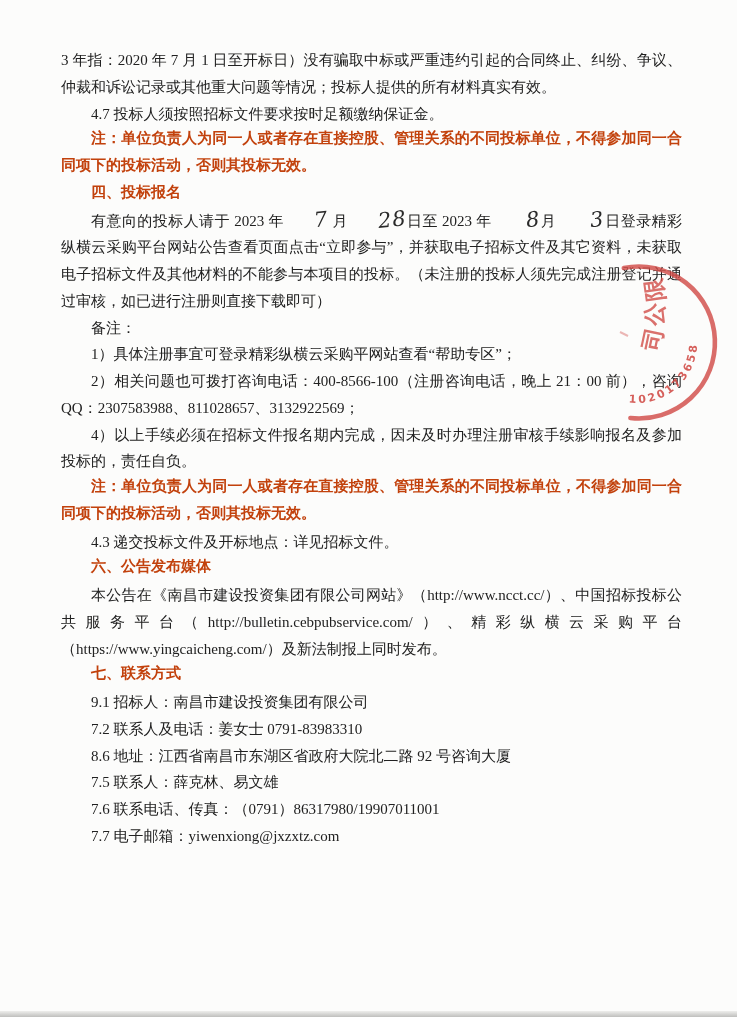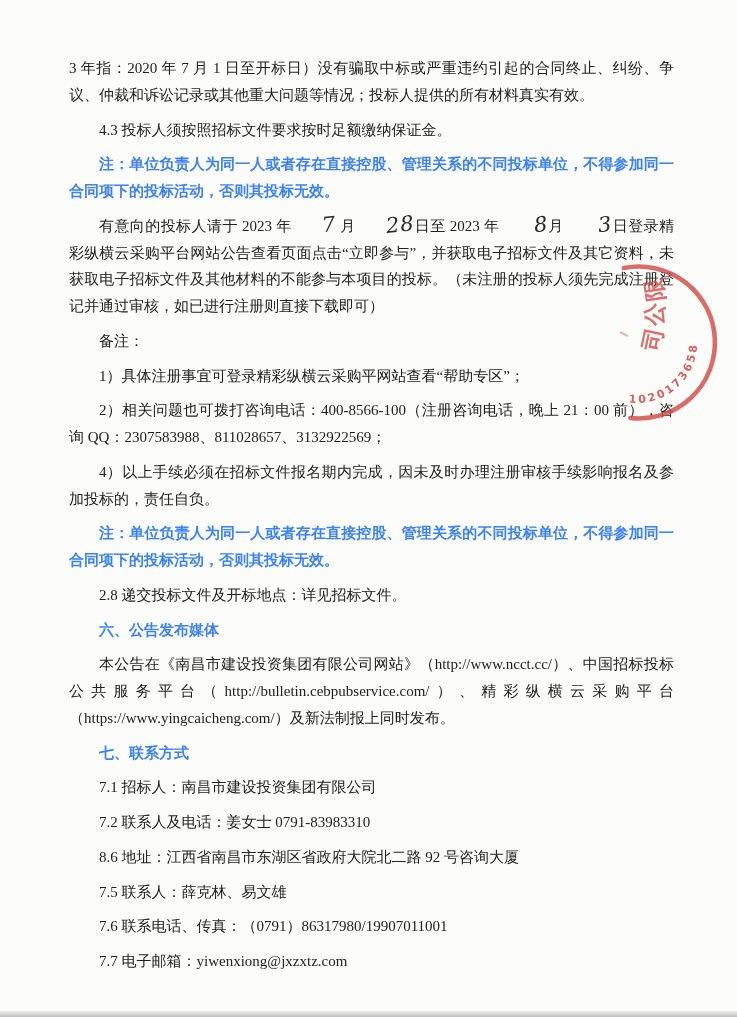--- a/index.html
+++ b/index.html
@@ -9,25 +9,25 @@
     background: #fcfcfb;
     font-family: "Liberation Serif", serif;
     color: #212121;
   }
   .page { position: absolute; inset: 0; }
   .doc {
     position: absolute; left: 61px; top: 47px; width: 621px;
     font-size: 15px; line-height: 26.75px;
     text-align: justify;
   }
-  .doc p { margin: 8px; text-indent: 2em; }
+  .doc p { margin: 0; text-indent: 2em; }
   .doc p.cont { text-indent: 0; }
   .doc p.h, .doc p.note {
-    font-family: Liberation Sans, sans-serif;
-    font-weight: 700; color: #3b82f6;
+    font-family: Liberation Mono, monospace;
+    font-weight: 700; color: #c2410c;
   }
   .doc p.h { text-align: left; }
   .hw {
     font-family: "DejaVu Serif", serif;
     font-style: italic; font-weight: 400;
     font-size: 21px; line-height: 1;
     display: inline-block; transform: rotate(-6deg);
     vertical-align: -2px; letter-spacing: 1px; color: #2a2a2a;
   }
   .stamp {
@@ -39,37 +39,38 @@
     background: linear-gradient(#eeeeec, #bfbfbd);
   }
 </style>
 </head>
 <body>
 
 <div class="page">
   <div class="doc">
 
     <p class="cont">3 年指：2020 年 7 月 1 日至开标日）没有骗取中标或严重违约引起的合同终止、纠纷、争议、仲裁和诉讼记录或其他重大问题等情况；投标人提供的所有材料真实有效。</p>
-    <p>4.3 投标人须按照招标文件要求按时足额缴纳保证金。</p>
+    <p>4.7 投标人须按照招标文件要求按时足额缴纳保证金。</p>
     <p class="note">注：单位负责人为同一人或者存在直接控股、管理关系的不同投标单位，不得参加同一合同项下的投标活动，否则其投标无效。</p>
 
+    <p class="h">四、投标报名</p>
     <p><span>有意向的投标人请于 2023 年</span><span class="hw">7</span><span> 月</span><span class="hw">28</span><span>日至 2023 年 </span><span class="hw">8</span><span>月 </span><span class="hw">3</span><span>日登录精彩纵横云采购平台网站公告查看页面点击“立即参与”，并获取电子招标文件及其它资料，未获取电子招标文件及其他材料的不能参与本项目的投标。（未注册的投标人须先完成注册登记并通过审核，如已进行注册则直接下载即可）</span></p>
     <p>备注：</p>
     <p>1）具体注册事宜可登录精彩纵横云采购平网站查看“帮助专区”；</p>
     <p>2）相关问题也可拨打咨询电话：400-8566-100（注册咨询电话，晚上 21：00 前），咨询 QQ：2307583988、811028657、3132922569；</p>
     <p>4）以上手续必须在招标文件报名期内完成，因未及时办理注册审核手续影响报名及参加投标的，责任自负。</p>
     <p class="note">注：单位负责人为同一人或者存在直接控股、管理关系的不同投标单位，不得参加同一合同项下的投标活动，否则其投标无效。</p>
 
-    <p>2.8 递交投标文件及开标地点：详见招标文件。</p>
+    <p>4.3 递交投标文件及开标地点：详见招标文件。</p>
 
     <p class="h">六、公告发布媒体</p>
     <p>本公告在《南昌市建设投资集团有限公司网站》（http://www.ncct.cc/）、中国招标投标公共服务平台（http://bulletin.cebpubservice.com/）、精彩纵横云采购平台（https://www.yingcaicheng.com/）及新法制报上同时发布。</p>
 
     <p class="h">七、联系方式</p>
-    <p>7.1 招标人：南昌市建设投资集团有限公司</p>
+    <p>9.1 招标人：南昌市建设投资集团有限公司</p>
     <p>7.2 联系人及电话：姜女士 0791-83983310</p>
     <p>8.6 地址：江西省南昌市东湖区省政府大院北二路 92 号咨询大厦</p>
     <p>7.5 联系人：薛克林、易文雄</p>
     <p>7.6 联系电话、传真：（0791）86317980/19907011001</p>
     <p>7.7 电子邮箱：yiwenxiong@jxzxtz.com</p>
   </div>
 
   <svg class="stamp" viewBox="0 0 180 180" aria-hidden="true">
 
     <path d="M 75.8 16 A 76 76 0 1 1 82.4 166" fill="none" stroke-width="4.6" stroke-linecap="round" opacity="0.92" stroke="#d14b46"></path>

